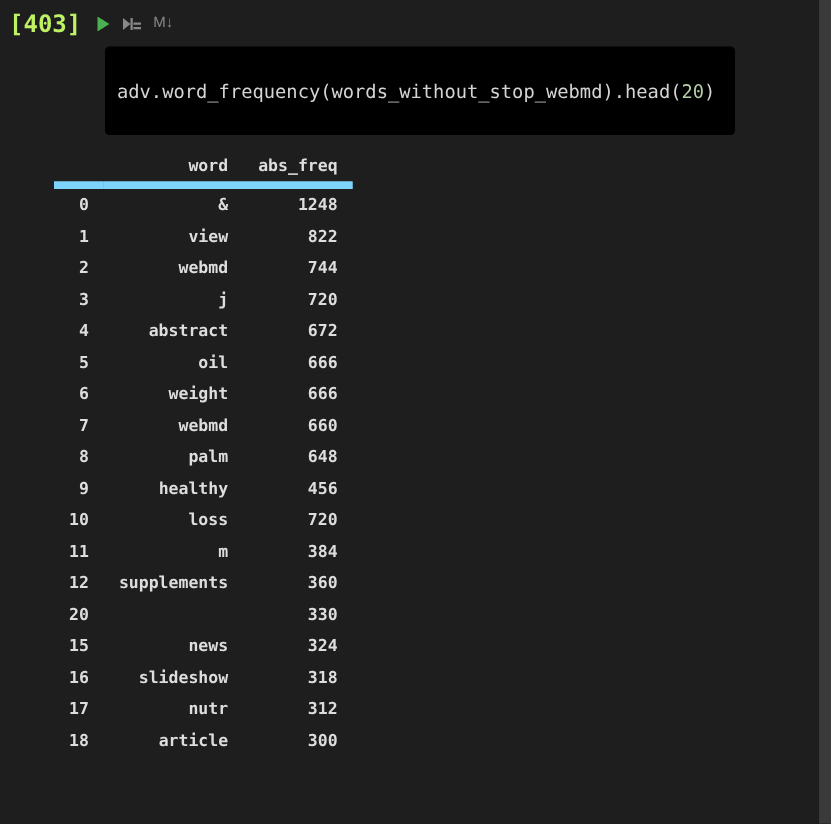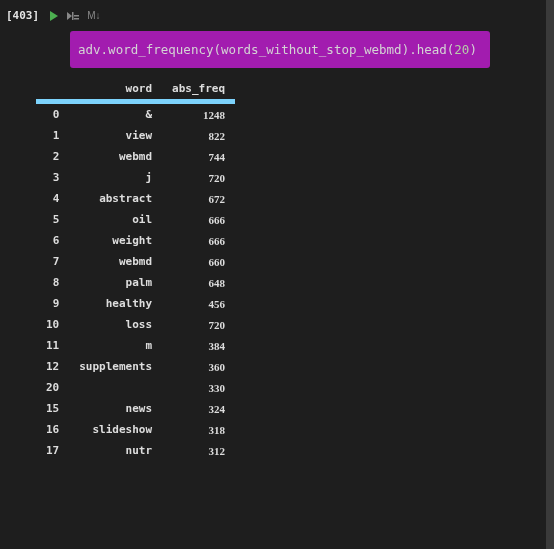--- a/index.html
+++ b/index.html
@@ -12,37 +12,37 @@
     overflow: hidden;
     border-right: 8px solid #3a3a3a;
   }
   .cell-prompt-row {
     display: flex;
     align-items: center;
     padding: 6px 0 2px 6px;
     gap: 4px;
   }
   .exec-count {
-    color: #e5e5e5;
-    font-size: 11px;
+    color: #bef264;
+    font-size: 16px;
     font-weight: bold;
   }
   .icon-group {
     display: flex;
     align-items: center;
     gap: 8px;
     margin-left: 6px;
   }
   .run-icon svg { fill: #4caf50; }
   .cell-status-icon svg { fill: #888; }
   .md-icon { color: #888; font-size: 10px; font-family: sans-serif; }
   .code-block {
     margin: 4px 0 10px 70px;
-    background: #a21caf;
-    padding: 11px 8px;
+    background: #000000;
+    padding: 22px 8px;
     border-radius: 3px;
     font-size: 12.5px;
     display: inline-block;
     min-width: 420px;
   }
   .code-var { color: #d4d4d4; }
   .code-fn { color: #d4d4d4; }
   .code-paren { color: #d4d4d4; }
   .code-dot { color: #d4d4d4; }
   .code-arg { color: #d4d4d4; }
@@ -63,21 +63,21 @@
   th {
     border-bottom: 5px solid #7dd3fc;
     font-weight: bold;
     color: #ddd;
   }
   td.idx {
     font-weight: bold;
     color: #ddd;
   }
   td.word { color: #ddd; font-weight: bold; }
-  td.freq { color: #ddd; font-weight: bold; font-family: Liberation Serif, serif; }
+  td.freq { color: #ddd; font-weight: bold; }
   thead tr th:first-child { }
   tbody tr td { }
 </style>
 </head>
 <body>
 
 
 
 <div class="cell-prompt-row">
   <span class="exec-count">[403]</span>
@@ -191,18 +191,23 @@
         <tr>
           <td class="idx">16</td>
           <td class="word">slideshow</td>
           <td class="freq">318</td>
         </tr>
         <tr>
           <td class="idx">17</td>
           <td class="word">nutr</td>
           <td class="freq">312</td>
         </tr>
+        <tr>
+          <td class="idx">18</td>
+          <td class="word">article</td>
+          <td class="freq">300</td>
+        </tr>
       </tbody>
   </table>
 </div>
 
 
 
 
 </body></html>

